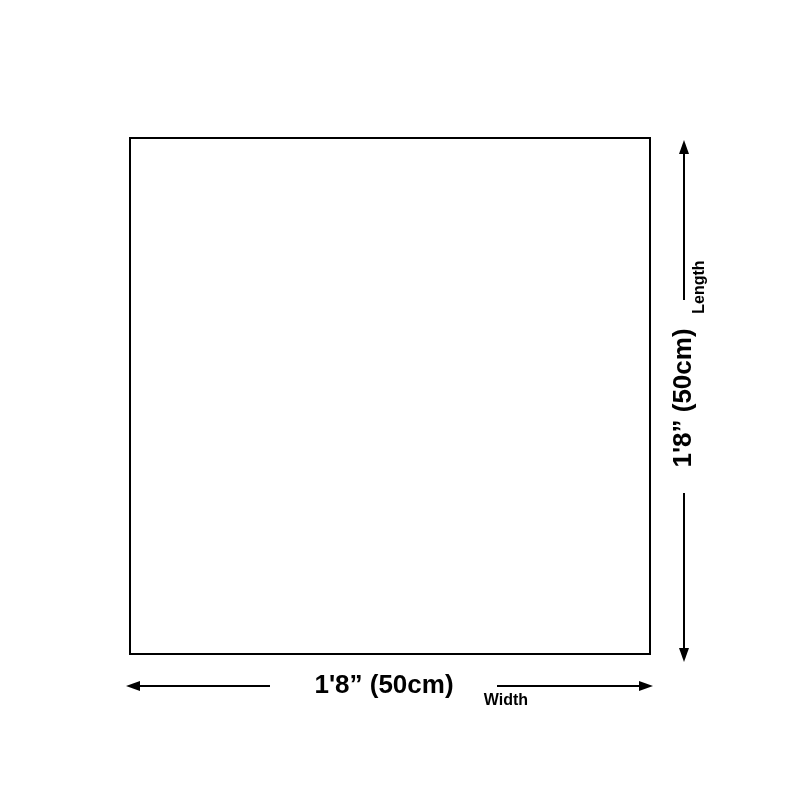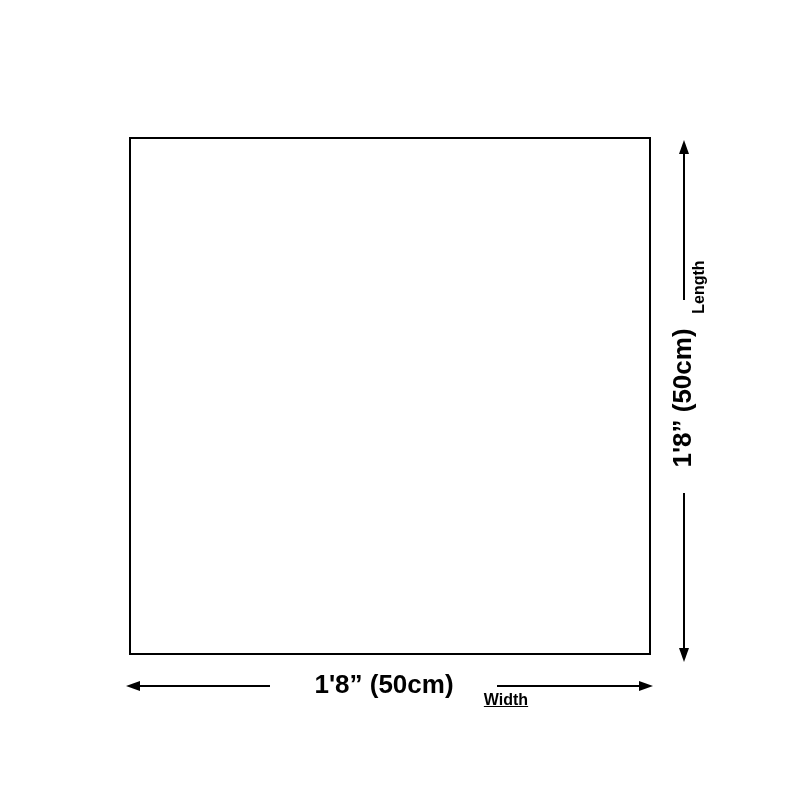--- a/index.html
+++ b/index.html
@@ -67,21 +67,21 @@
   .h-line-left  { left: 140px; top: 685px; width: 130px; }
   .h-line-right { left: 497px; top: 685px; width: 142px; }
   .h-ah-left  { left: 126px; top: 681px; }
   .h-ah-right { left: 639px; top: 681px; }
   .width-value {
     left: 274px; top: 667px;
     width: 220px; height: 34px; line-height: 34px;
   }
   .width-label {
     left: 471px; top: 690px;
-    width: 70px; height: 20px; line-height: 20px; text-decoration: underline;
+    width: 70px; height: 20px; line-height: 20px;
   }
 </style>
 </head>
 <body>
 
 <div class="canvas">
 
   <div class="square"></div>
 
   <div class="ah ah-up v-ah-up"></div>

